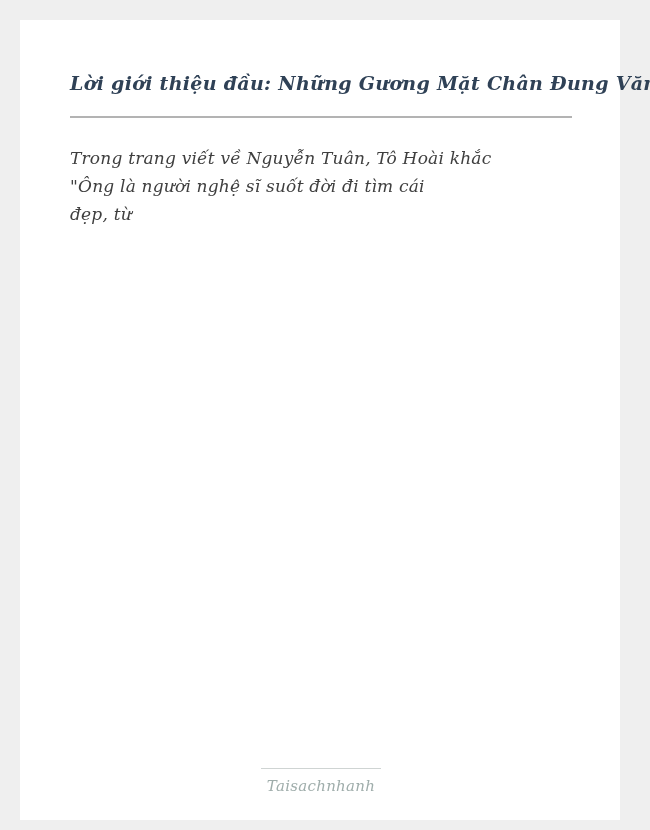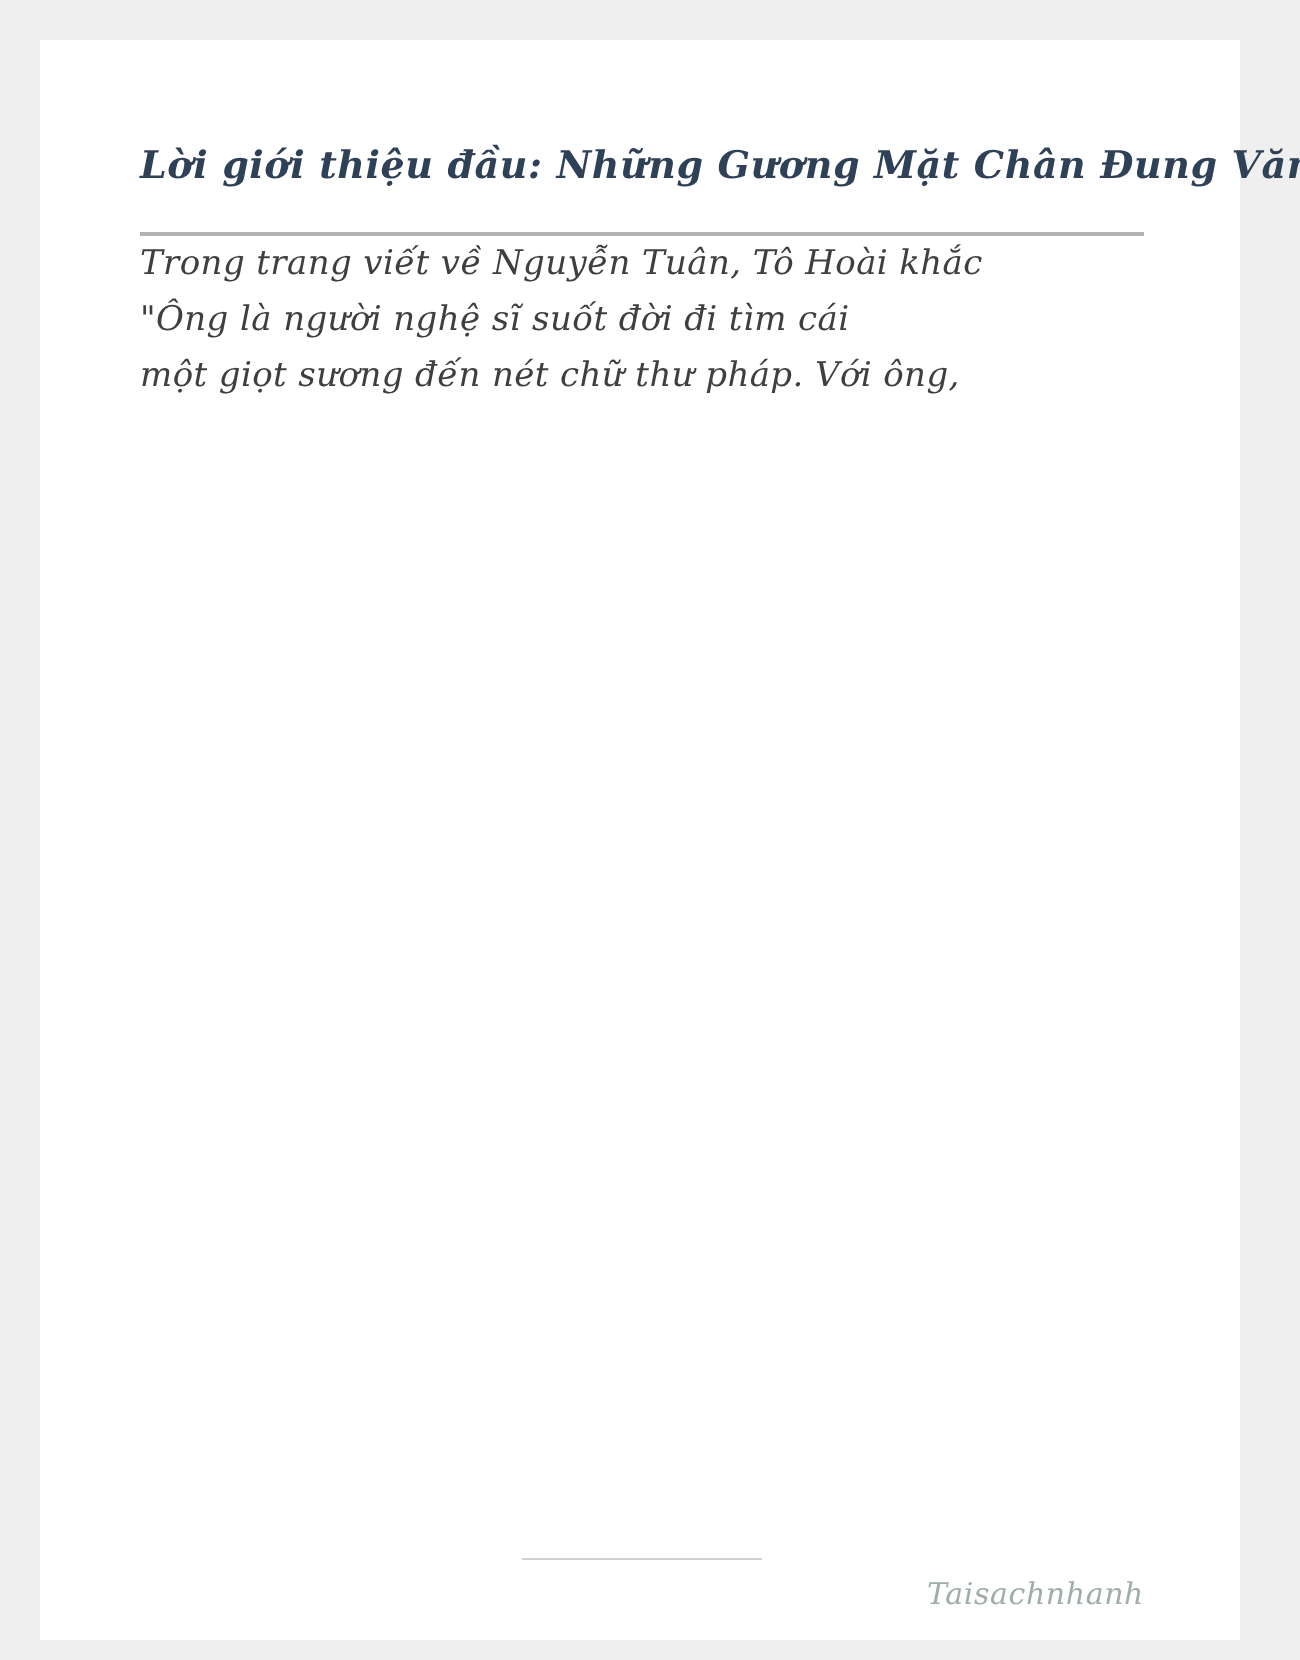--- a/index.html
+++ b/index.html
@@ -51,34 +51,35 @@
     white-space: nowrap;
     letter-spacing: 0.3px;
   }
   .title-rule {
     margin-top: 22px;
     height: 2px;
     background: var(--title-rule);
     width: 100%;
   }
   .doc-body {
+    margin-top: 26px;
   }
   .body-line {
     font-size: 17px;
     font-style: italic;
     color: var(--body-color);
     line-height: 28px;
     letter-spacing: 0.2px;
   }
   .doc-footer {
     position: absolute;
     left: 0;
     right: 0;
-    bottom: 14px;
-    text-align: right;
+    bottom: 25px;
+    text-align: center;
   }
   .footer-rule {
     width: 120px;
     height: 1px;
     background: var(--footer-rule);
     margin: 0 auto 8px auto;
   }
   .footer-brand {
     font-size: 15px;
     font-style: italic;
@@ -94,21 +95,21 @@
     <div class="content">
 
       <div class="doc-header">
         <h1 class="doc-title">Lời giới thiệu đầu: Những Gương Mặt Chân Đung Văn Học</h1>
         <div class="title-rule"></div>
       </div>
 
       <div class="doc-body">
         <p class="body-line">Trong trang viết về Nguyễn Tuân, Tô Hoài khắc</p>
         <p class="body-line">"Ông là người nghệ sĩ suốt đời đi tìm cái</p>
-        <p class="body-line">một giọt sương đến nét chữ thư pháp. Với ông,</p>
+        <p class="body-line">đẹp, từ</p>
       </div>
 
       <div class="doc-footer">
         <div class="footer-rule"></div>
         <div class="footer-brand">Taisachnhanh</div>
       </div>
 
     </div>
   </div>
 </div>

